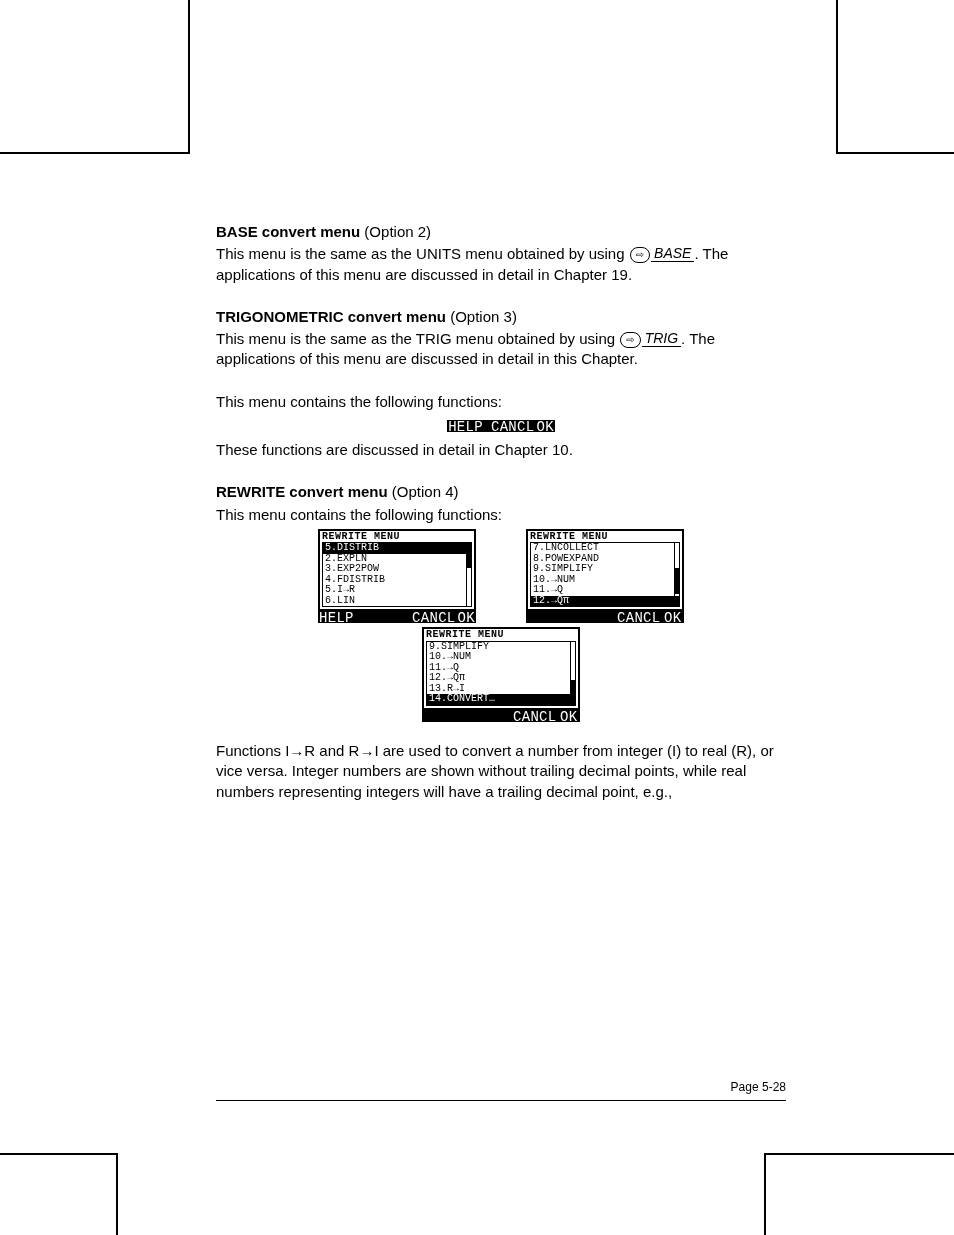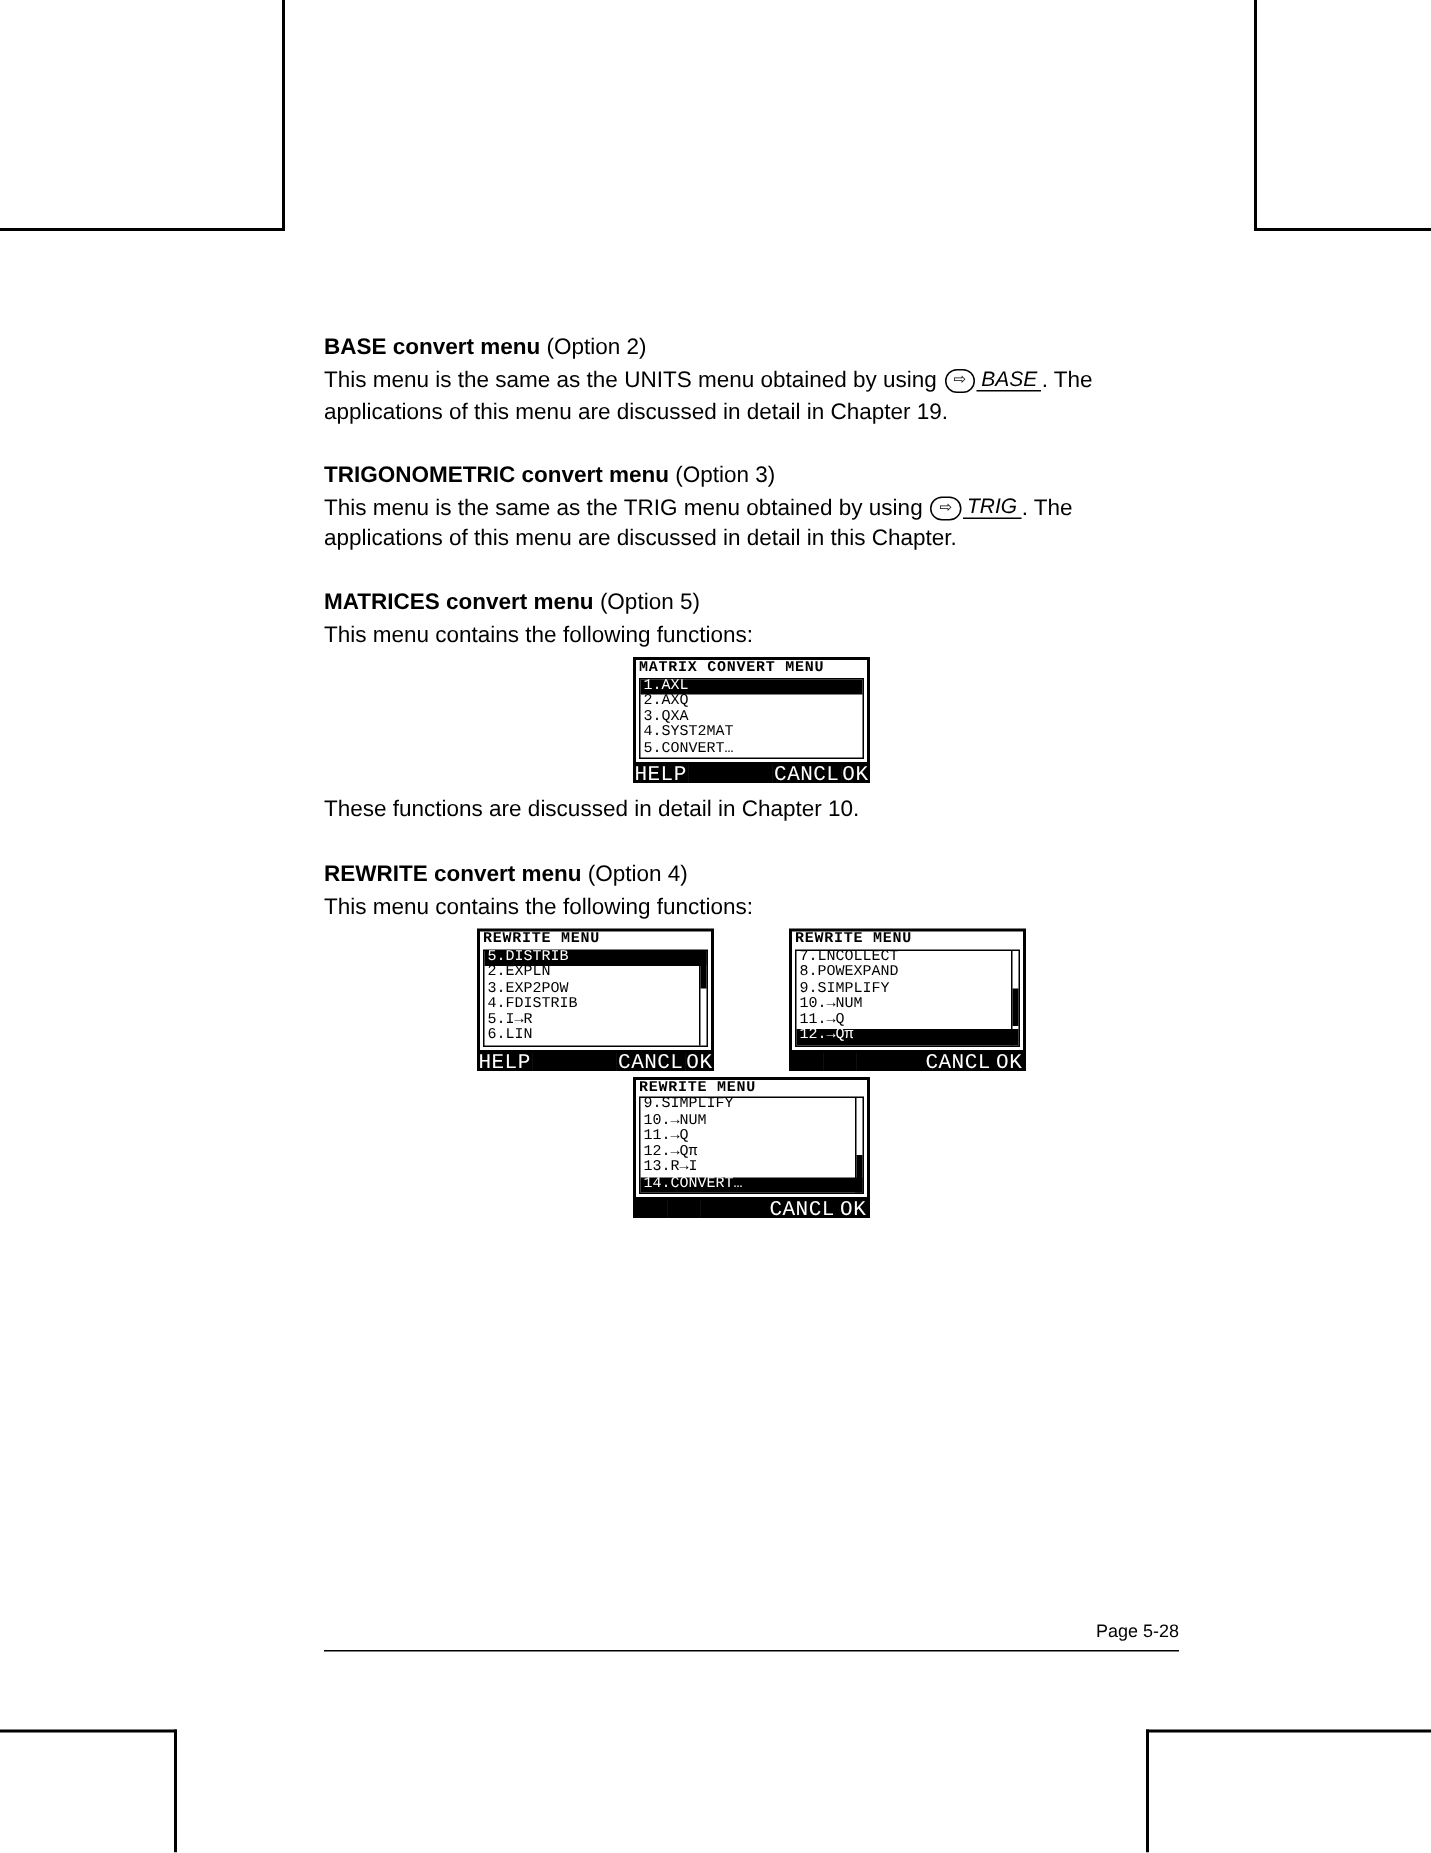--- a/index.html
+++ b/index.html
@@ -70,36 +70,23 @@
   <div class="blk">
     <p>
       <span class="hd">TRIGONOMETRIC convert menu</span><span class="opt"> (Option 3)</span>
     </p>
     <p>
       <span>This menu is the same as the TRIG  menu obtained by using </span><span class="key">⇨</span><span class="keylabel">TRIG</span><span>.  The applications of this menu are discussed in detail in this Chapter.</span>
     </p>
   </div>
 
   <div class="blk">
-    <p>
-      <span class="hd">MATRICES convert menu</span><span class="opt"> (Option 5)</span>
-    </p>
     <p>This menu contains the following functions:</p>
     <div class="calc-wrap">
       <div class="calc">
-        <div class="screen">
-          <div class="title">MATRIX CONVERT MENU</div>
-          <div class="list">
-            <div class="item sel">1.AXL</div>
-            <div class="item">2.AXQ</div>
-            <div class="item">3.QXA</div>
-            <div class="item">4.SYST2MAT</div>
-            <div class="item">5.CONVERT…</div>
-          </div>
-        </div>
         <div class="soft">
           <span>HELP</span>
           <span class="blank"></span>
           <span class="blank"></span>
           <span class="blank"></span>
           <span>CANCL</span>
           <span>OK</span>
         </div>
       </div>
     </div>
@@ -186,20 +173,21 @@
           <span class="blank"></span>
           <span class="blank"></span>
           <span class="blank"></span>
           <span class="blank"></span>
           <span>CANCL</span>
           <span>OK</span>
         </div>
       </div>
     </div>
 
+    <p style="margin-top:14px;">Functions I→R and R→I are used to convert a number from integer (I) to real (R), or vice versa.  Integer numbers are shown without trailing decimal points, while real numbers representing integers will have a trailing decimal point, e.g.,</p>
   </div>
 
 </div>
 
 <div class="rule"></div>
 <div class="pgnum">Page 5-28</div>
 
 </div>
 
 </body></html>

